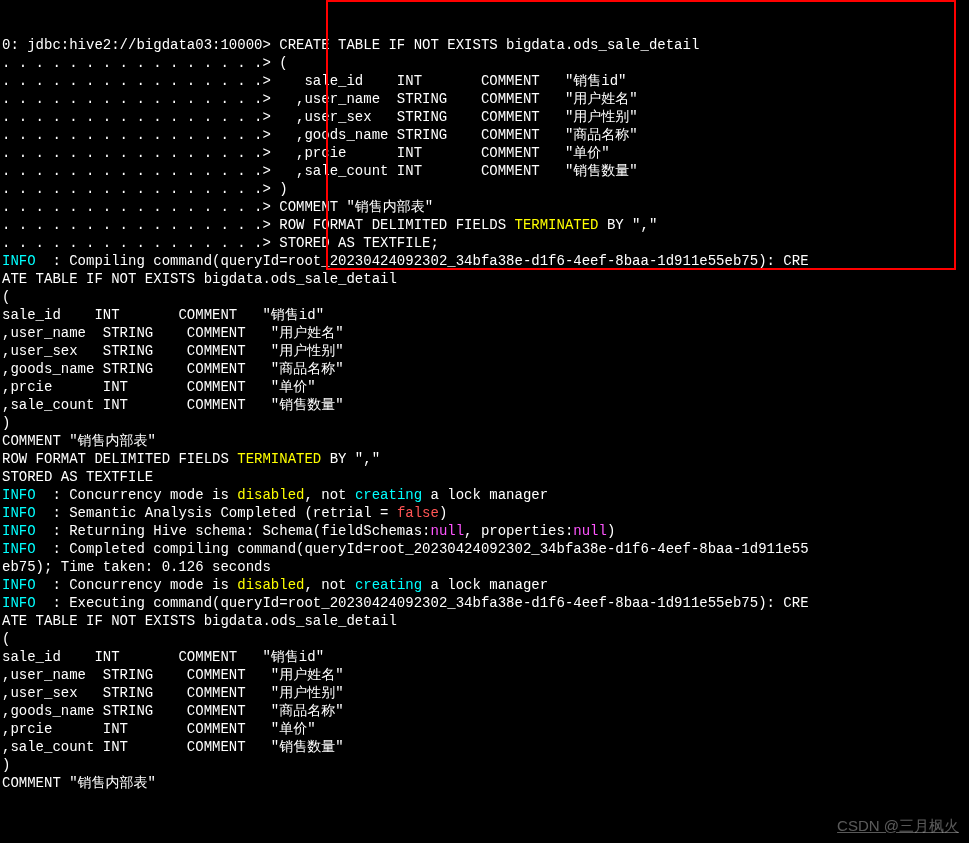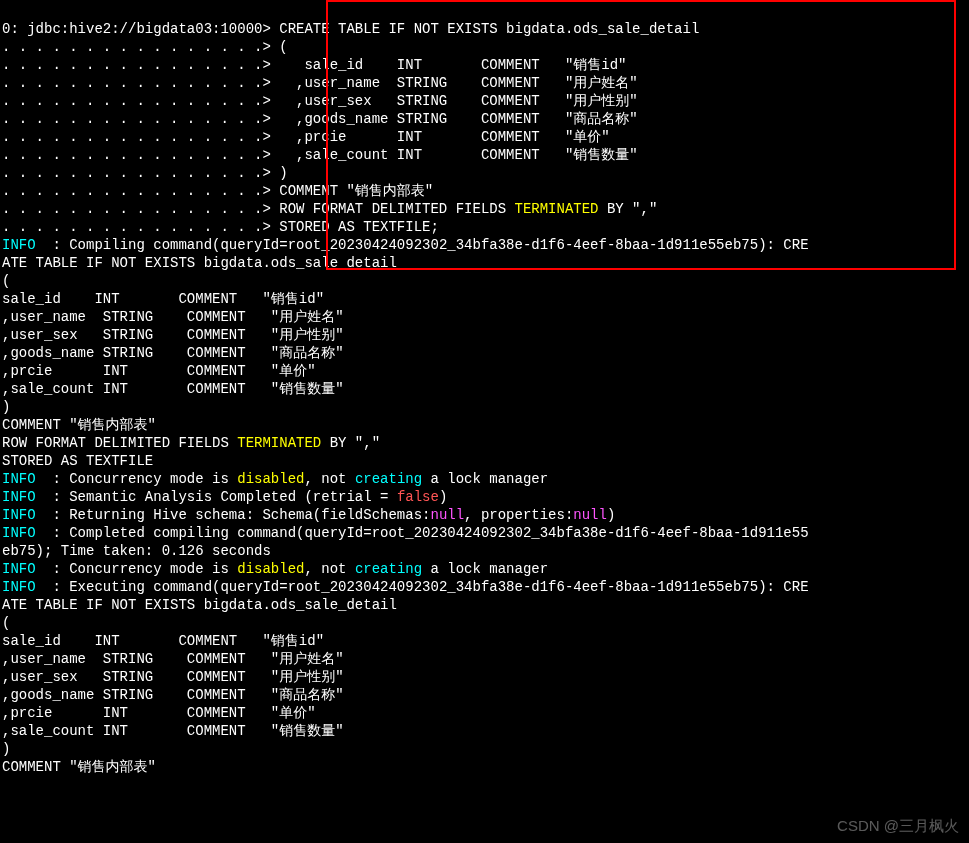--- a/index.html
+++ b/index.html
@@ -10,21 +10,21 @@
     font-size: 14px;
     line-height: 18px;
     color: #ffffff;
     width: 969px;
     height: 843px;
     overflow: hidden;
     position: relative;
   }
   .terminal {
     white-space: pre;
-    padding: 2px 0 0 2px;
+    padding: 18px 0 0 2px;
   }
   .cyan { color: #00ffff; }
   .yellow { color: #ffff00; }
   .magenta { color: #ff55ff; }
   .red { color: #ff5555; }
   .redbox {
     position: absolute;
     border: 2px solid #ff0000;
     top: 0px;
     left: 326px;
@@ -32,20 +32,21 @@
     height: 266px;
     pointer-events: none;
   }
   .watermark {
     position: absolute;
     right: 10px;
     bottom: 8px;
     color: rgba(255,255,255,0.35);
     font-family: sans-serif;
     font-size: 15px;
+    text-decoration: underline;
   }
 </style>
 </head>
 <body>
 
 <div class="terminal">
 <span>0: jdbc:hive2://bigdata03:10000&gt;</span><span> CREATE TABLE IF NOT EXISTS bigdata.ods_sale_detail</span>
 <span>. . . . . . . . . . . . . . . .&gt;</span><span> (</span>
 <span>. . . . . . . . . . . . . . . .&gt;</span><span>    sale_id    INT       COMMENT   "销售id"</span>
 <span>. . . . . . . . . . . . . . . .&gt;</span><span>   ,user_name  STRING    COMMENT   "用户姓名"</span>

